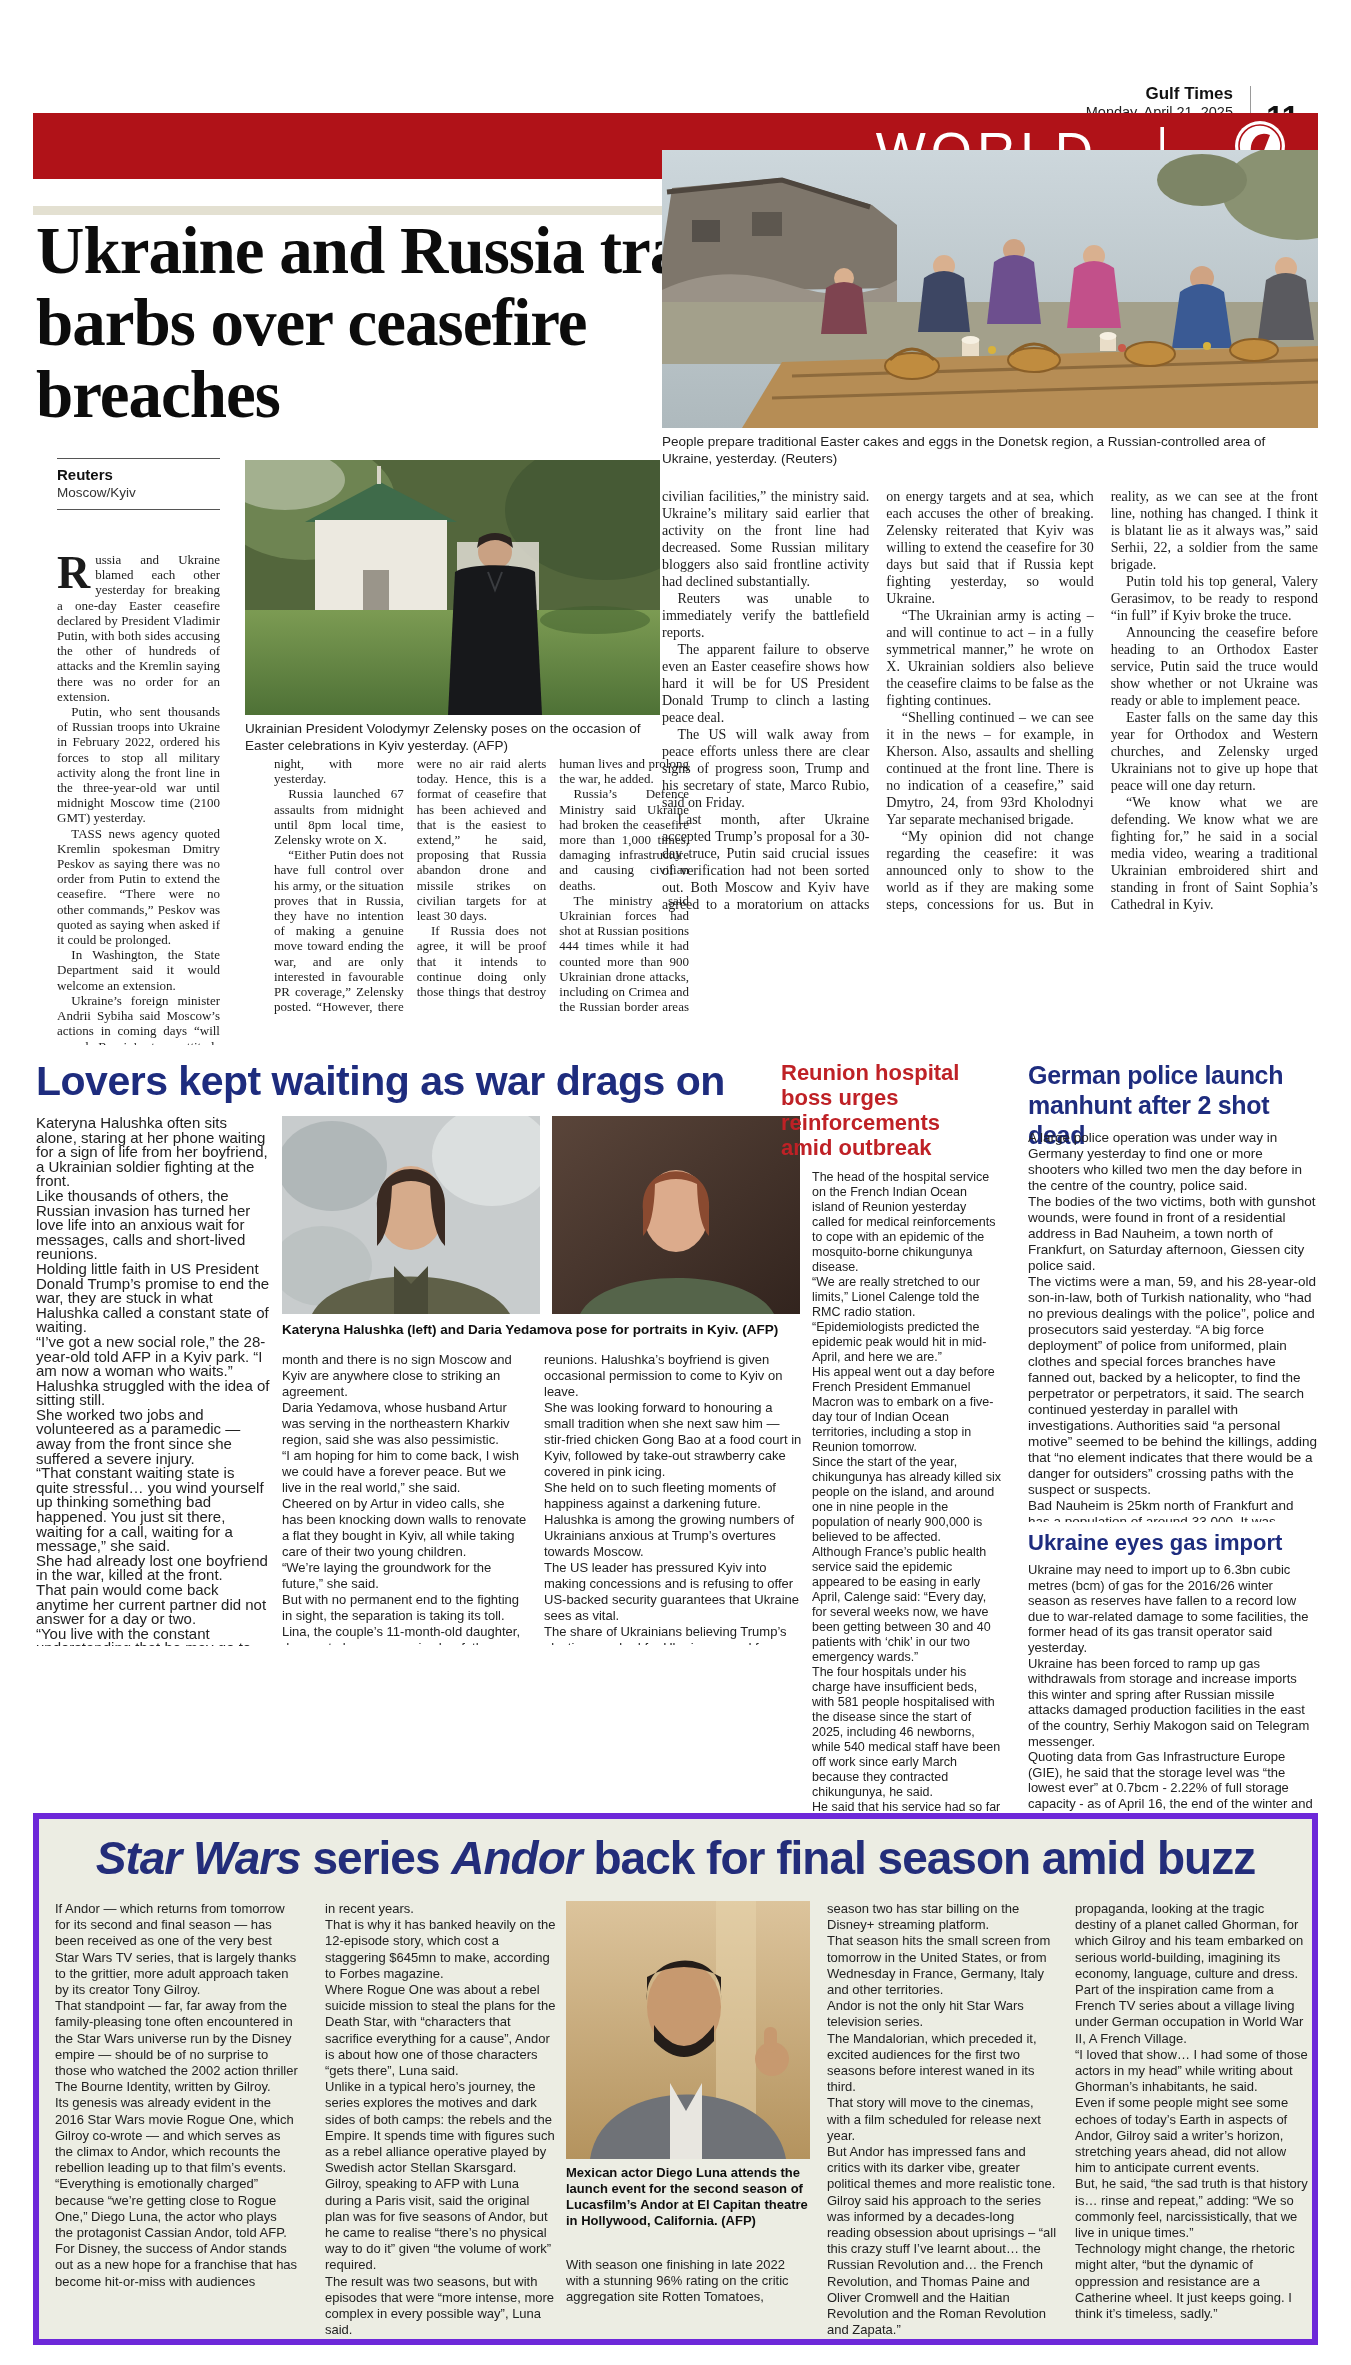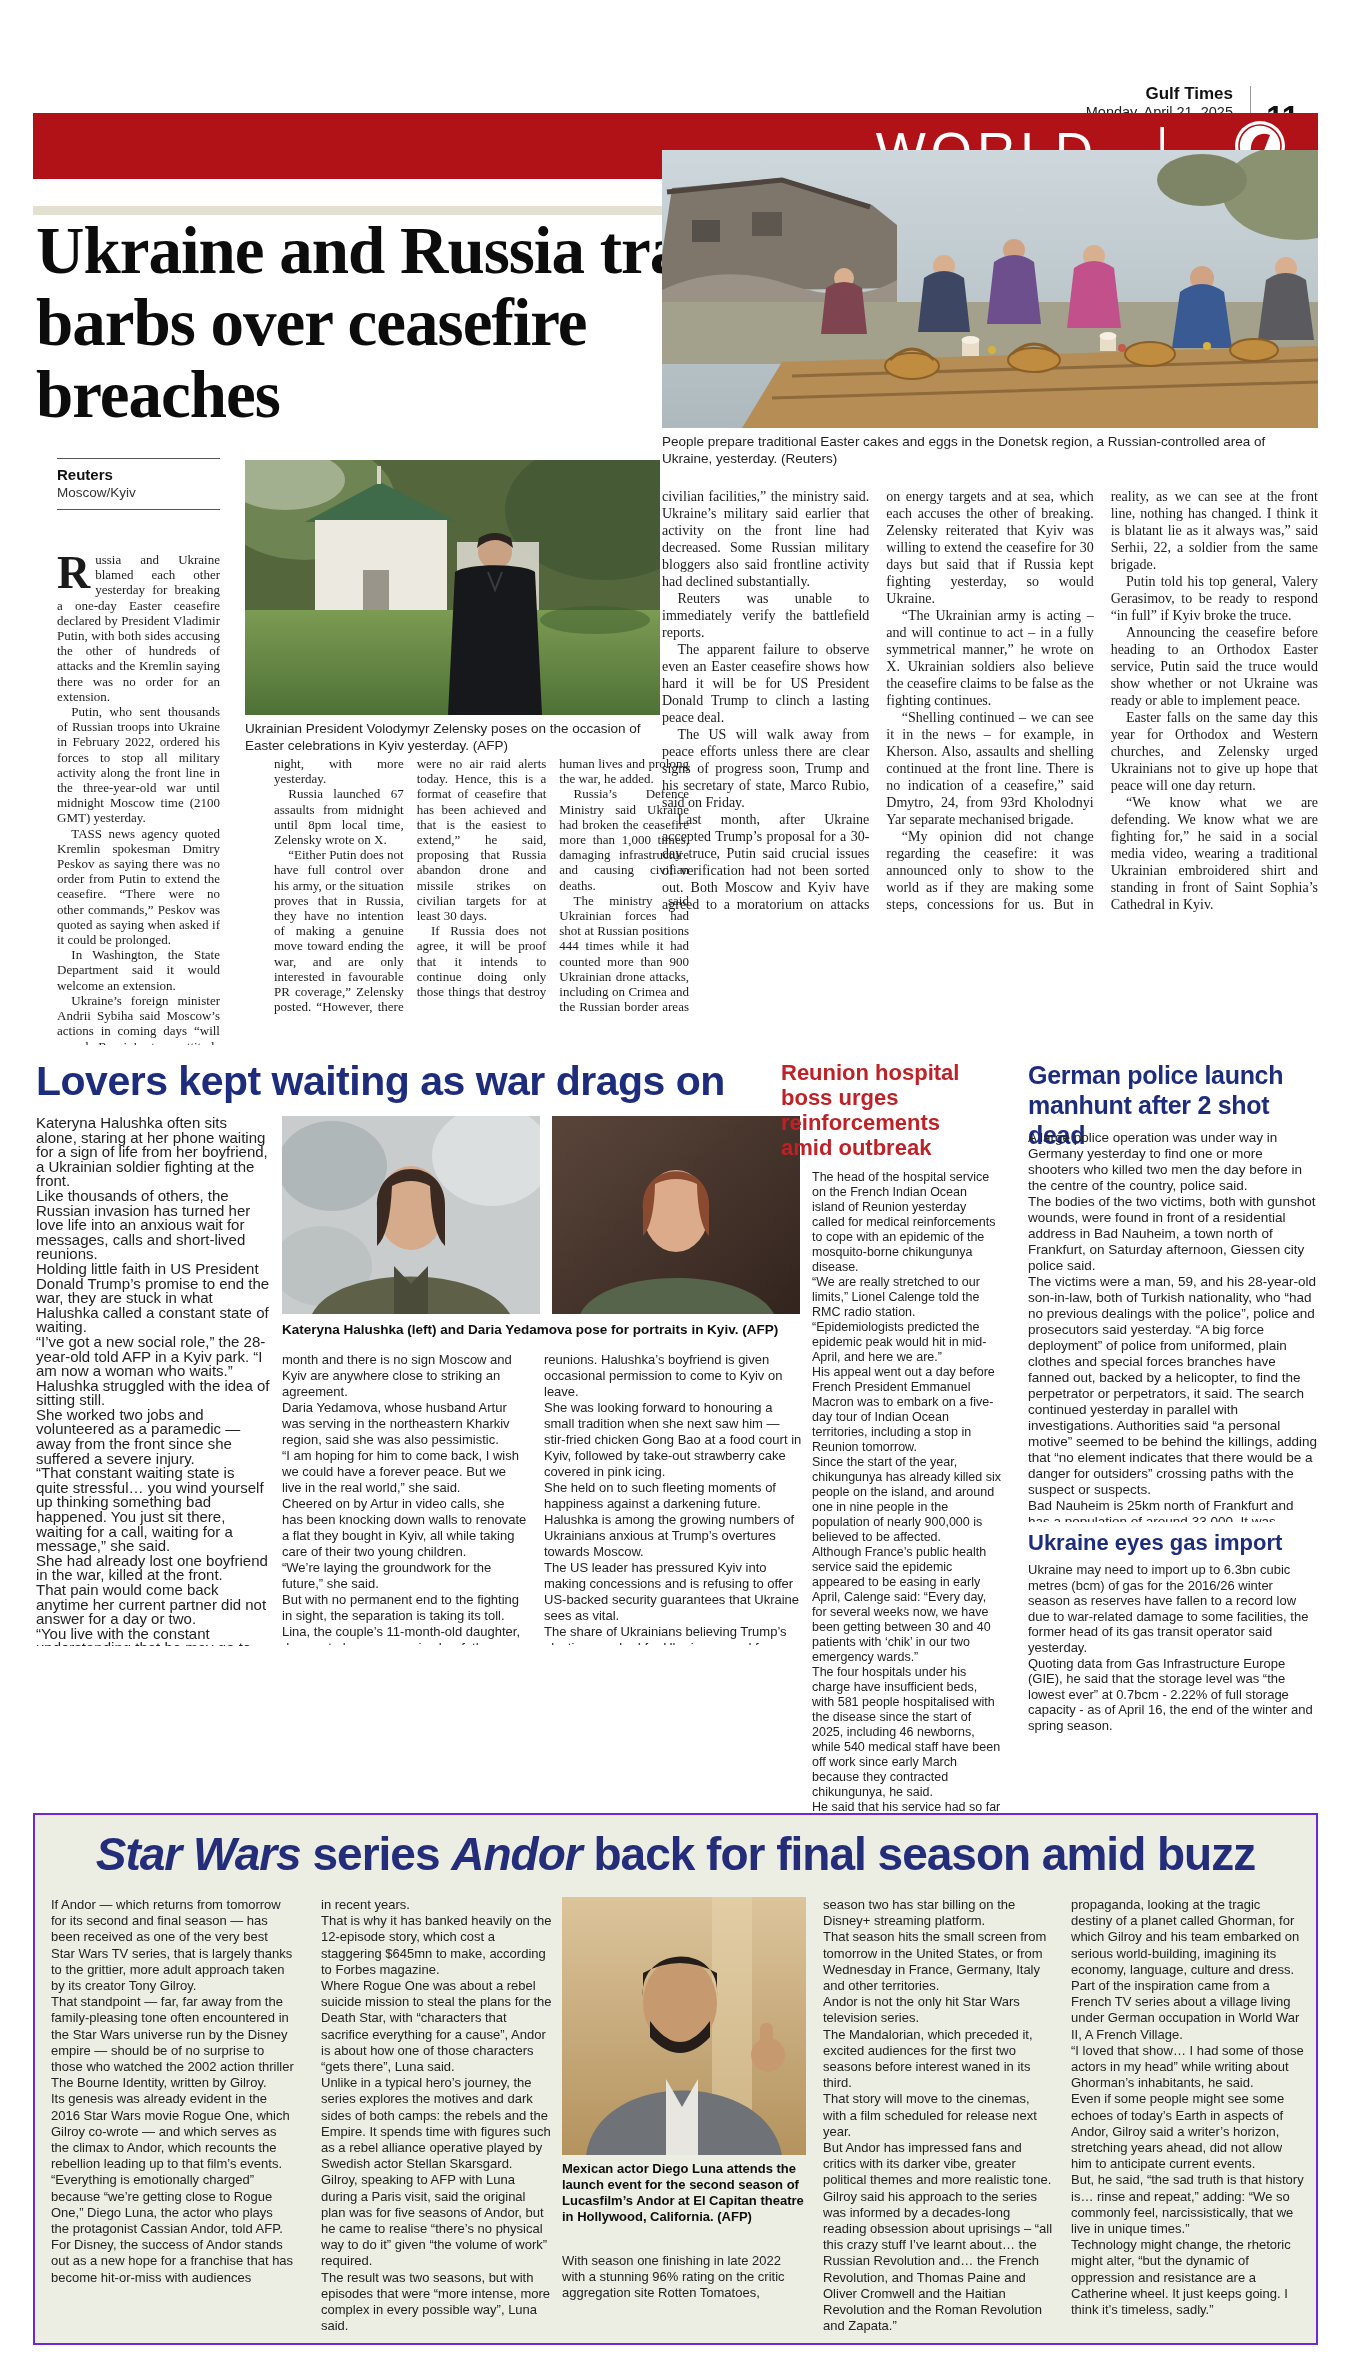--- a/index.html
+++ b/index.html
@@ -61,21 +61,21 @@
 
   
   .reunion-headline{left:781px;top:1060px;width:196px;font-size:22px;line-height:25px;font-weight:bold;color:#bf2126;}
   .reunion-body{left:812px;top:1170px;width:190px;height:642px;overflow:hidden;font-size:12.5px;line-height:15px;}
   .german-headline{left:1028px;top:1060px;width:296px;font-size:25px;line-height:30px;font-weight:bold;color:#1e2c7e;letter-spacing:-0.3px;}
   .german-body{left:1028px;top:1130px;width:290px;height:392px;overflow:hidden;font-size:13.5px;line-height:16px;}
   .gas-headline{left:1028px;top:1530px;width:290px;font-size:22px;font-weight:bold;color:#1e2c7e;}
   .gas-body{left:1028px;top:1562px;width:290px;height:254px;overflow:hidden;font-size:13px;line-height:15.6px;}
 
   
-  .andor-box{left:33px;top:1813px;width:1285px;height:532px;background:#ecede3;border:2px solid #6d28d9;box-sizing:border-box;}
+  .andor-box{left:33px;top:1813px;width:1285px;height:532px;background:#ecede3;border:6px solid #6d28d9;box-sizing:border-box;}
   .andor-headline{position:absolute;left:0;top:12px;width:100%;text-align:center;font-size:46px;
                   font-weight:bold;letter-spacing:-1px;color:#232d7a;}
   .andor-headline .it{font-style:italic;}
   .andor-col{position:absolute;top:82px;height:438px;overflow:hidden;font-size:13px;line-height:16.2px;color:#222;}
   .andor-col p{margin:0;}
   .andor-c1{left:16px;width:243px;}
   .andor-c2{left:286px;width:232px;}
   .andor-c3{left:527px;width:244px;}
   .andor-c4{left:788px;width:230px;}
   .andor-c5{left:1036px;width:234px;}
@@ -300,20 +300,21 @@
   <div class="abs german-body sans-body paras">
       <p>A large police operation was under way in Germany yesterday to find one or more shooters who killed two men the day before in the centre of the country, police said.</p>
       <p>The bodies of the two victims, both with gunshot wounds, were found in front of a residential address in Bad Nauheim, a town north of Frankfurt, on Saturday afternoon, Giessen city police said.</p>
       <p>The victims were a man, 59, and his 28-year-old son-in-law, both of Turkish nationality, who “had no previous dealings with the police”, police and prosecutors said yesterday. “A big force deployment” of police from uniformed, plain clothes and special forces branches have fanned out, backed by a helicopter, to find the perpetrator or perpetrators, it said. The search continued yesterday in parallel with investigations. Authorities said “a personal motive” seemed to be behind the killings, adding that “no element indicates that there would be a danger for outsiders” crossing paths with the suspect or suspects.</p>
       <p>Bad Nauheim is 25km north of Frankfurt and has a population of around 33,000. It was famous for being where Elvis Presley did US military service between 1958 and 1960 and where he met his future wife, Priscilla Presley.</p>
     </div>
 
   <h3 class="abs gas-headline" style="margin:0;">Ukraine eyes gas import</h3>
   <div class="abs gas-body sans-body paras">
       <p>Ukraine may need to import up to 6.3bn cubic metres (bcm) of gas for the 2016/26 winter season as reserves have fallen to a record low due to war-related damage to some facilities, the former head of its gas transit operator said yesterday.</p>
+      <p>Ukraine has been forced to ramp up gas withdrawals from storage and increase imports this winter and spring after Russian missile attacks damaged production facilities in the east of the country, Serhiy Makogon said on Telegram messenger.</p>
       <p>Quoting data from Gas Infrastructure Europe (GIE), he said that the storage level was “the lowest ever” at 0.7bcm - 2.22% of full storage capacity - as of April 16, the end of the winter and spring season.</p>
     </div>
 
   <div class="abs andor-box">
     <h2 class="andor-headline" style="margin:0;"><span class="it">Star Wars</span><span> series </span><span class="it">Andor</span><span> back for final season amid buzz</span></h2>
 
     <div class="andor-col andor-c1 paras">
         <p>If Andor — which returns from tomorrow for its second and final season — has been received as one of the very best Star Wars TV series, that is largely thanks to the grittier, more adult approach taken by its creator Tony Gilroy.</p>
         <p>That standpoint — far, far away from the family-pleasing tone often encountered in the Star Wars universe run by the Disney empire — should be of no surprise to those who watched the 2002 action thriller The Bourne Identity, written by Gilroy.</p>
         <p>Its genesis was already evident in the 2016 Star Wars movie Rogue One, which Gilroy co-wrote — and which serves as the climax to Andor, which recounts the rebellion leading up to that film’s events.</p>

